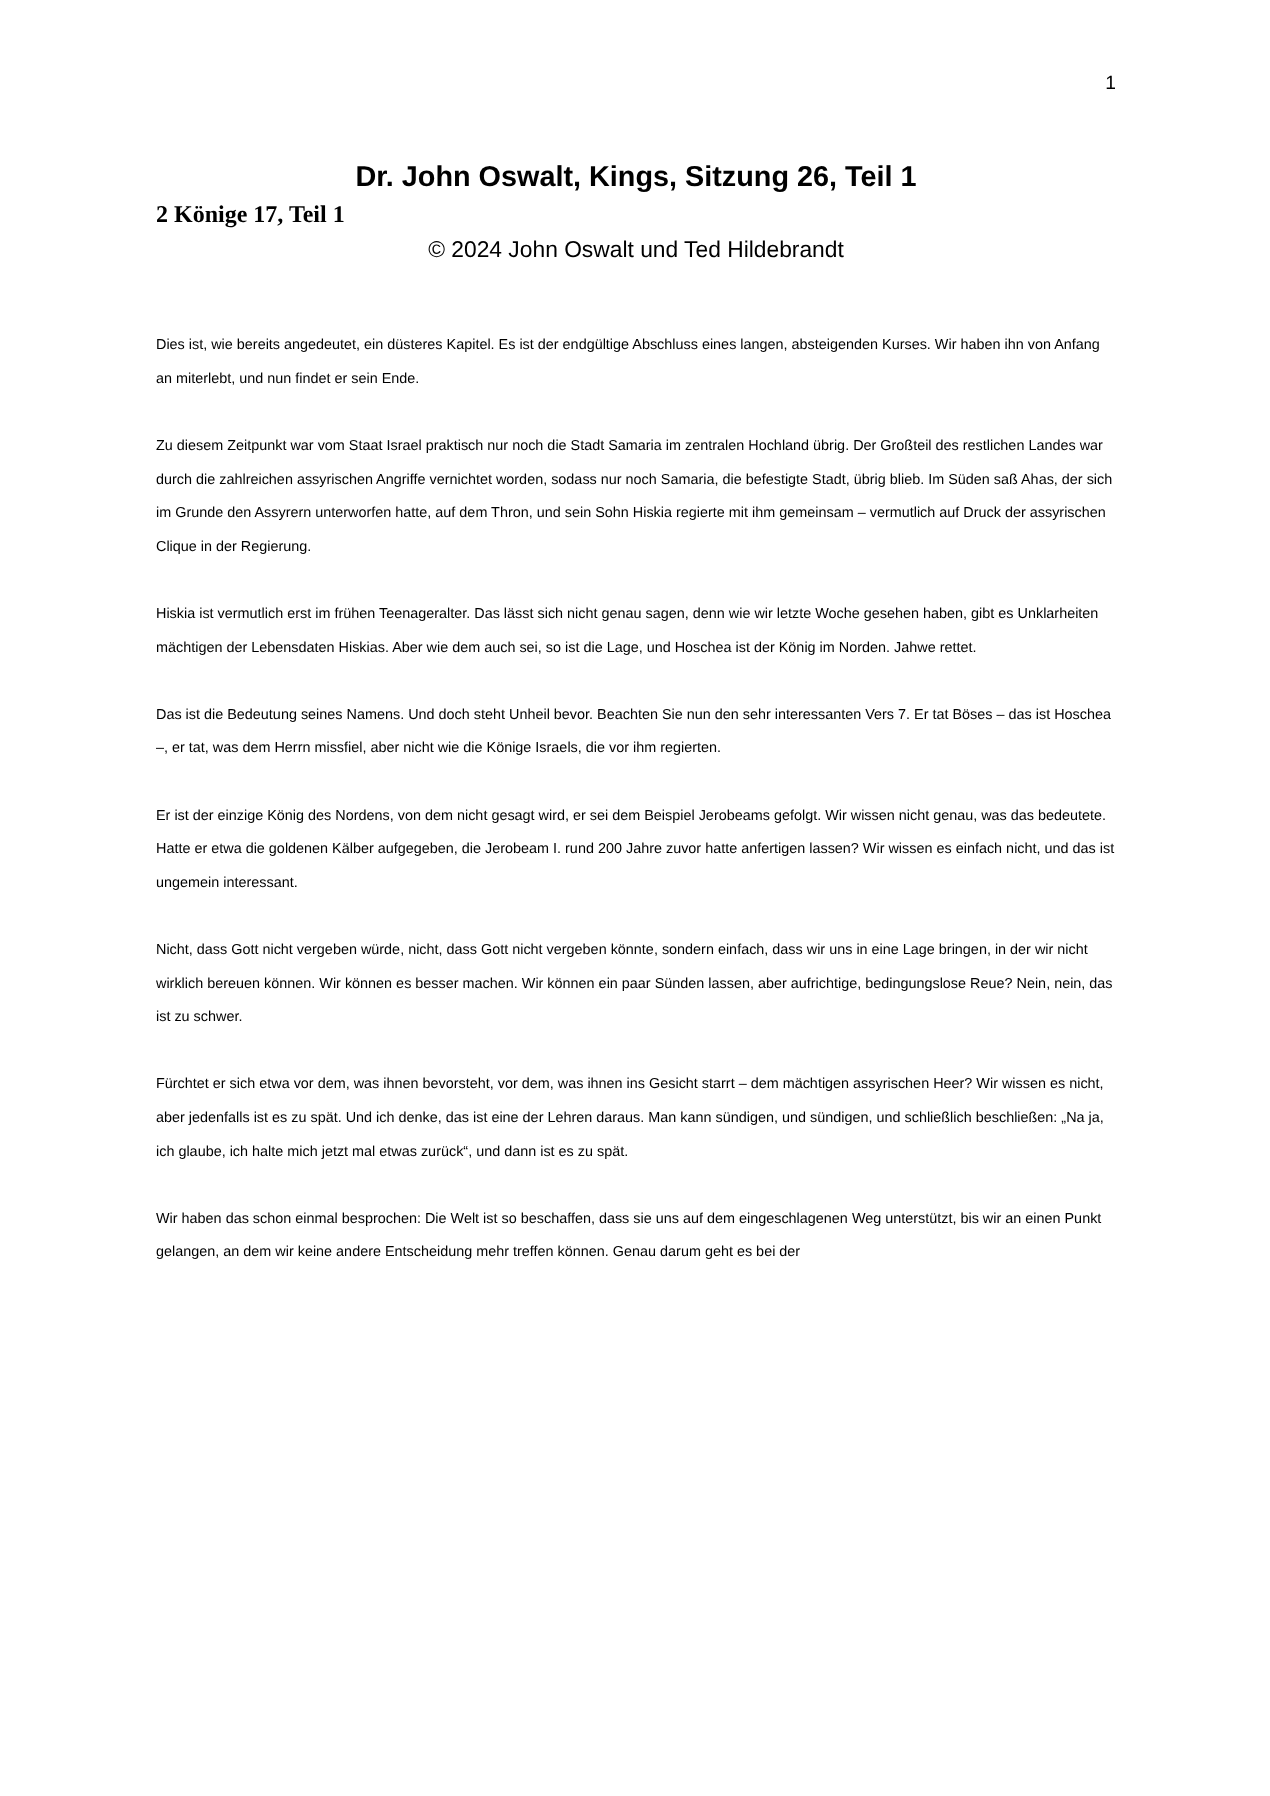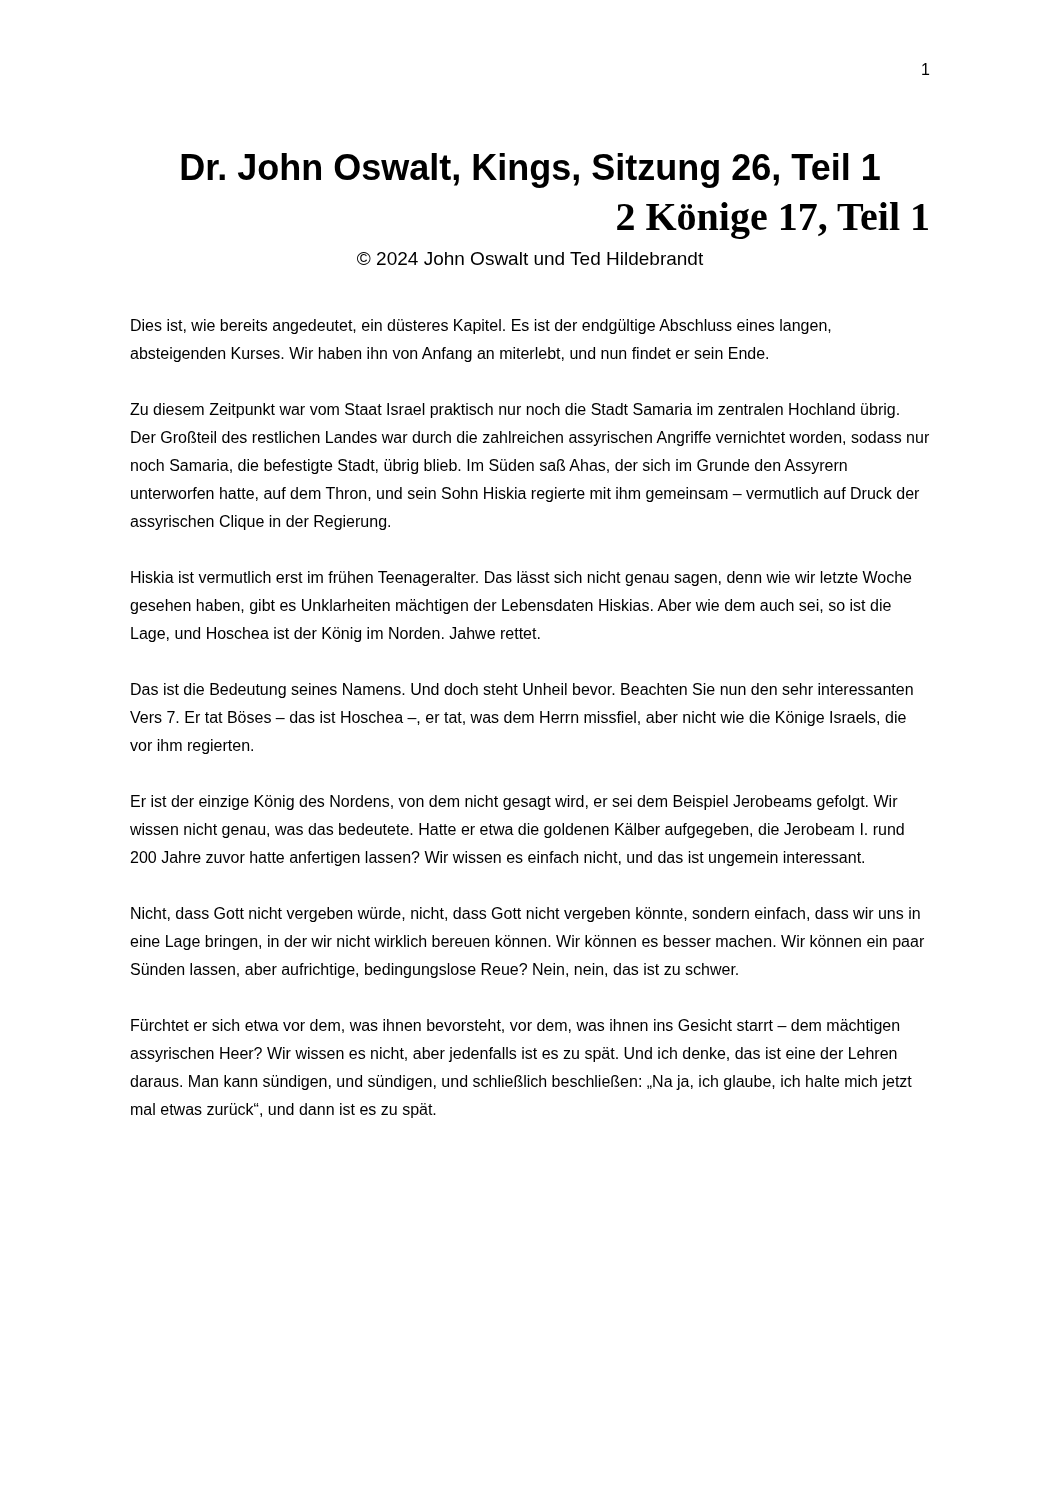--- a/index.html
+++ b/index.html
@@ -27,44 +27,44 @@
     right: 128px;
     font-size: 16px;
     line-height: 1.2;
     color: #000000;
   }
   .content {
     box-sizing: border-box;
     padding: 130px 128px 40px 130px;
   }
   h1.doc-title {
-    margin: 16px 0 4px 0;
+    margin: 4px 0 4px 0;
     text-align: center;
     font-family: "Liberation Sans", sans-serif;
     font-weight: bold;
-    font-size: 36px;
+    font-size: 24px;
     line-height: 1.2;
   }
   h2.doc-subtitle {
     margin: 0 0 6px 0;
-    text-align: right;
+    text-align: left;
     font-family: "Liberation Serif", serif;
     font-weight: bold;
-    font-size: 40px;
+    font-size: 20px;
     line-height: 1.2;
   }
   .copyright {
-    margin: 0 0 40px 0;
+    margin: 0 0 52px 0;
     text-align: center;
     font-size: 19px;
     line-height: 1.3;
   }
   p.body-para {
     margin: 0 0 28px 0;
-    font-size: 16px;
+    font-size: 12px;
     line-height: 28px;
     text-align: left;
   }
 </style>
 </head>
 <body>
 
 <div class="page">
 
   <div class="page-number">1</div>
@@ -84,15 +84,16 @@
     <p class="body-para">Hiskia ist vermutlich erst im frühen Teenageralter. Das lässt sich nicht genau sagen, denn wie wir letzte Woche gesehen haben, gibt es Unklarheiten mächtigen der Lebensdaten Hiskias. Aber wie dem auch sei, so ist die Lage, und Hoschea ist der König im Norden. Jahwe rettet.</p>
 
     <p class="body-para">Das ist die Bedeutung seines Namens. Und doch steht Unheil bevor. Beachten Sie nun den sehr interessanten Vers 7. Er tat Böses – das ist Hoschea –, er tat, was dem Herrn missfiel, aber nicht wie die Könige Israels, die vor ihm regierten.</p>
 
     <p class="body-para">Er ist der einzige König des Nordens, von dem nicht gesagt wird, er sei dem Beispiel Jerobeams gefolgt. Wir wissen nicht genau, was das bedeutete. Hatte er etwa die goldenen Kälber aufgegeben, die Jerobeam I. rund 200 Jahre zuvor hatte anfertigen lassen? Wir wissen es einfach nicht, und das ist ungemein interessant.</p>
 
     <p class="body-para">Nicht, dass Gott nicht vergeben würde, nicht, dass Gott nicht vergeben könnte, sondern einfach, dass wir uns in eine Lage bringen, in der wir nicht wirklich bereuen können. Wir können es besser machen. Wir können ein paar Sünden lassen, aber aufrichtige, bedingungslose Reue? Nein, nein, das ist zu schwer.</p>
 
     <p class="body-para">Fürchtet er sich etwa vor dem, was ihnen bevorsteht, vor dem, was ihnen ins Gesicht starrt – dem mächtigen assyrischen Heer? Wir wissen es nicht, aber jedenfalls ist es zu spät. Und ich denke, das ist eine der Lehren daraus. Man kann sündigen, und sündigen, und schließlich beschließen: „Na ja, ich glaube, ich halte mich jetzt mal etwas zurück“, und dann ist es zu spät.</p>
 
+    <p class="body-para">Wir haben das schon einmal besprochen: Die Welt ist so beschaffen, dass sie uns auf dem eingeschlagenen Weg unterstützt, bis wir an einen Punkt gelangen, an dem wir keine andere Entscheidung mehr treffen können. Genau darum geht es bei der</p>
 
   </div>
 </div>
 
 </body></html>

